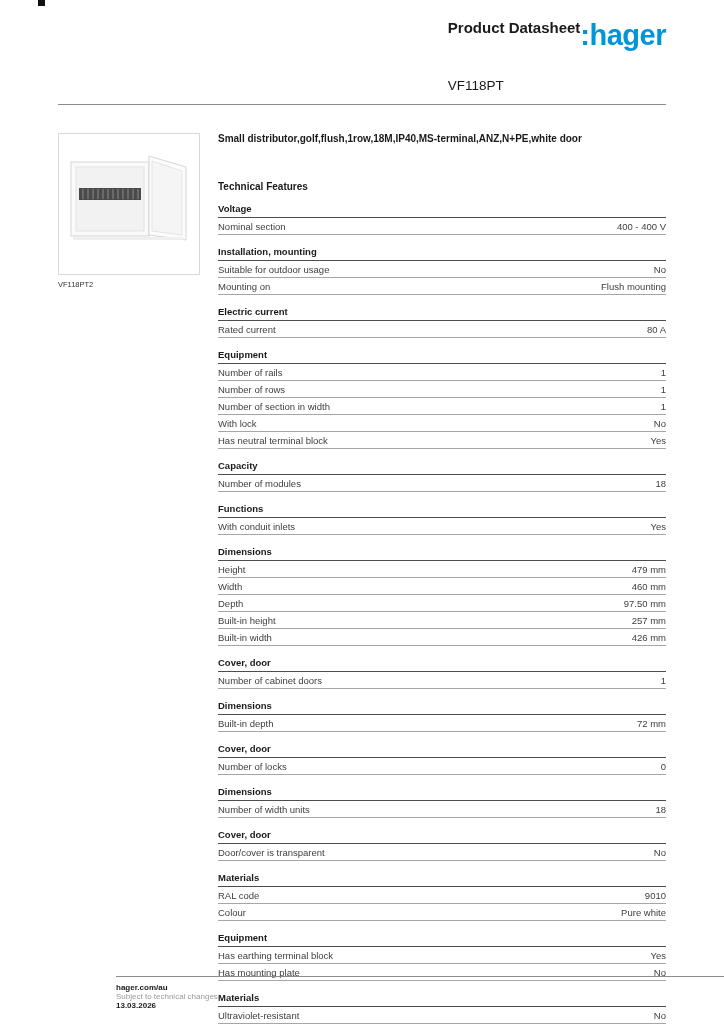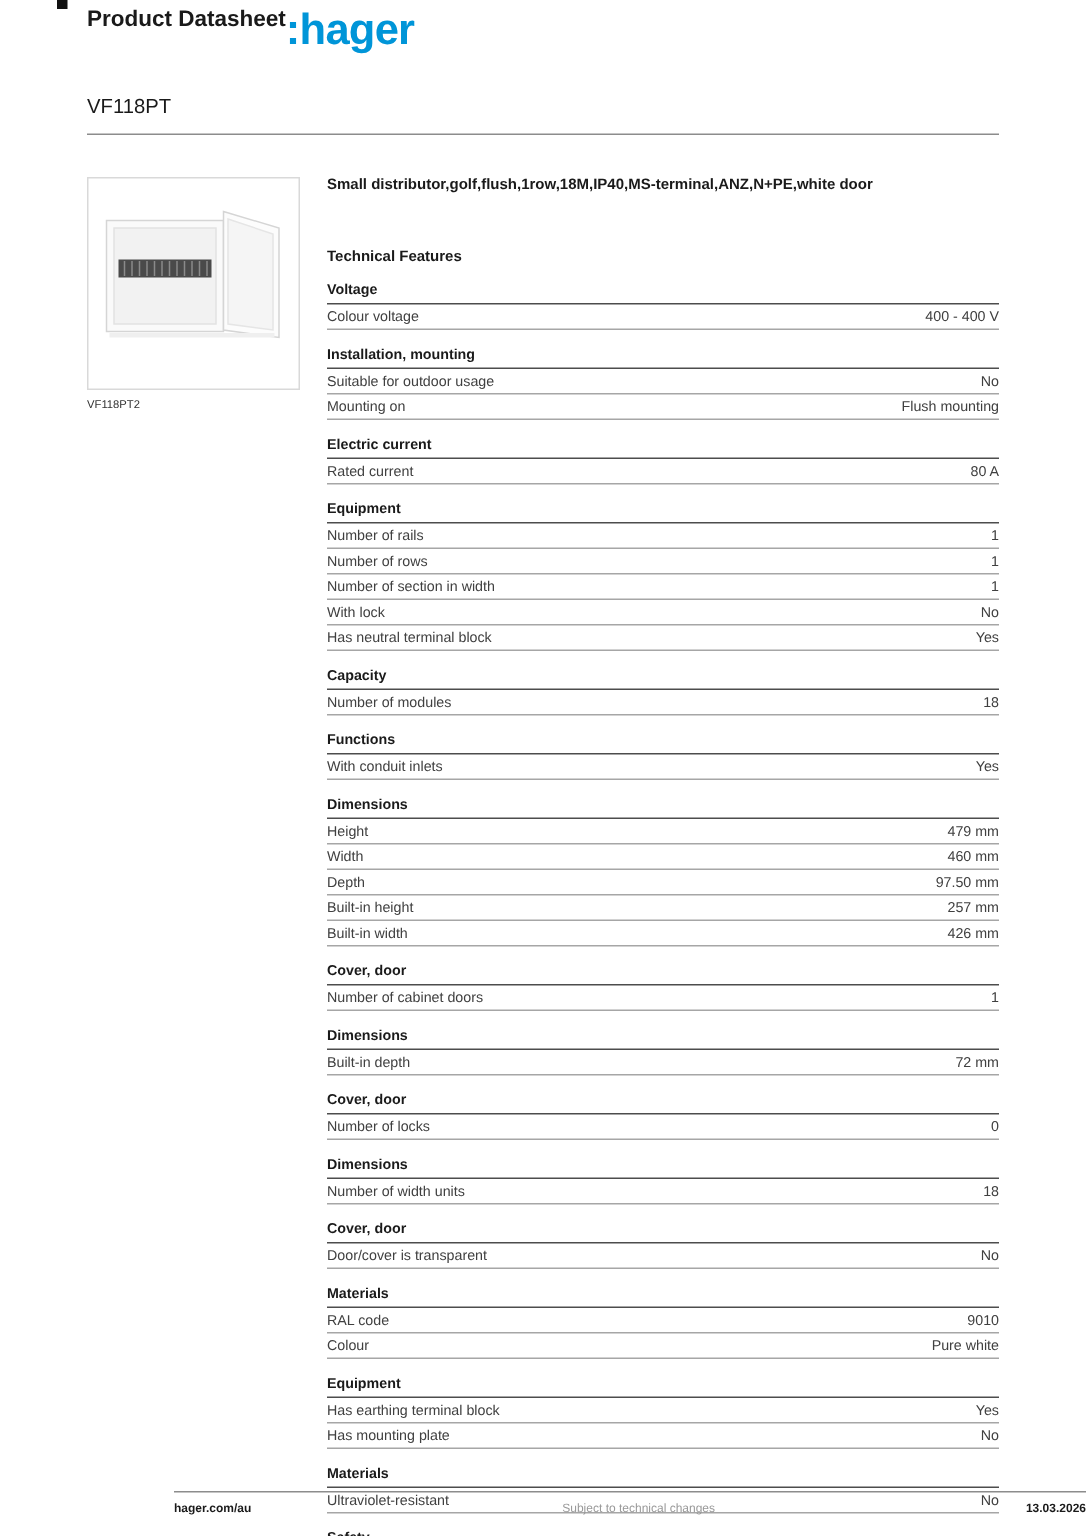--- a/index.html
+++ b/index.html
@@ -14,22 +14,22 @@
   .crop-mark {
     position: absolute; left: 38px; top: 0;
     width: 7px; height: 6px; background: #111;
   }
   .page {
     position: absolute; left: 58px; top: 0;
     width: 608px; height: 1024px;
   }
   
   .header {
-    display: flex; justify-content: flex-start; align-items: flex-start;
-    padding-top: 4px; padding-bottom: 10px;
+    display: flex; justify-content: flex-end; align-items: flex-start;
+    padding-top: 19px; padding-bottom: 10px;
     border-bottom: 1px solid #8c8c8c;
   }
   .doc-title { font-size: 15px; font-weight: bold; color: #1a1a1a; line-height: 1.25; }
   .doc-subtitle { font-size: 13.5px; color: #1a1a1a; line-height: 1.3; margin-top: 39px; }
   .logo {
     font-size: 29px; font-weight: bold; letter-spacing: -0.5px;
     line-height: 1; margin-top: 2px;
   }
   
   .main { display: flex; margin-top: 28px; }
@@ -56,20 +56,21 @@
   }
   .row .label { text-align: left; }
   .row .value { text-align: right; white-space: nowrap; padding-left: 12px; }
   
   .footer {
     position: absolute; left: 58px; bottom: 14px; width: 608px;
     border-top: 1px solid #8c8c8c;
     padding-top: 6px;
     display: flex; justify-content: space-between; align-items: baseline;
     font-size: 8px;
+    flex-direction: column;
   }
   .footer .f-left  { font-weight: bold; color: #1a1a1a; }
   .footer .f-center{ color: #999999; }
   .footer .f-right { font-weight: bold; color: #1a1a1a; }
 </style>
 </head>
 <body>
 
 <div class="crop-mark"></div>
 
@@ -117,21 +118,21 @@
       <div class="image-caption">VF118PT2</div>
     </div>
 
     <div class="right-col">
       <div class="description">Small distributor,golf,flush,1row,18M,IP40,MS-terminal,ANZ,N+PE,white door</div>
       <div class="tech-heading">Technical Features</div>
       <div class="sections">
           <div class="section">
             <div class="section-title">Voltage</div>
             <div class="row">
-              <span class="label">Colour voltage</span>
+              <span class="label">Nominal section</span>
               <span class="value">400 - 400 V</span>
             </div>
           </div>
           <div class="section">
             <div class="section-title">Installation, mounting</div>
             <div class="row">
               <span class="label">Suitable for outdoor usage</span>
               <span class="value">No</span>
             </div>
             <div class="row">

